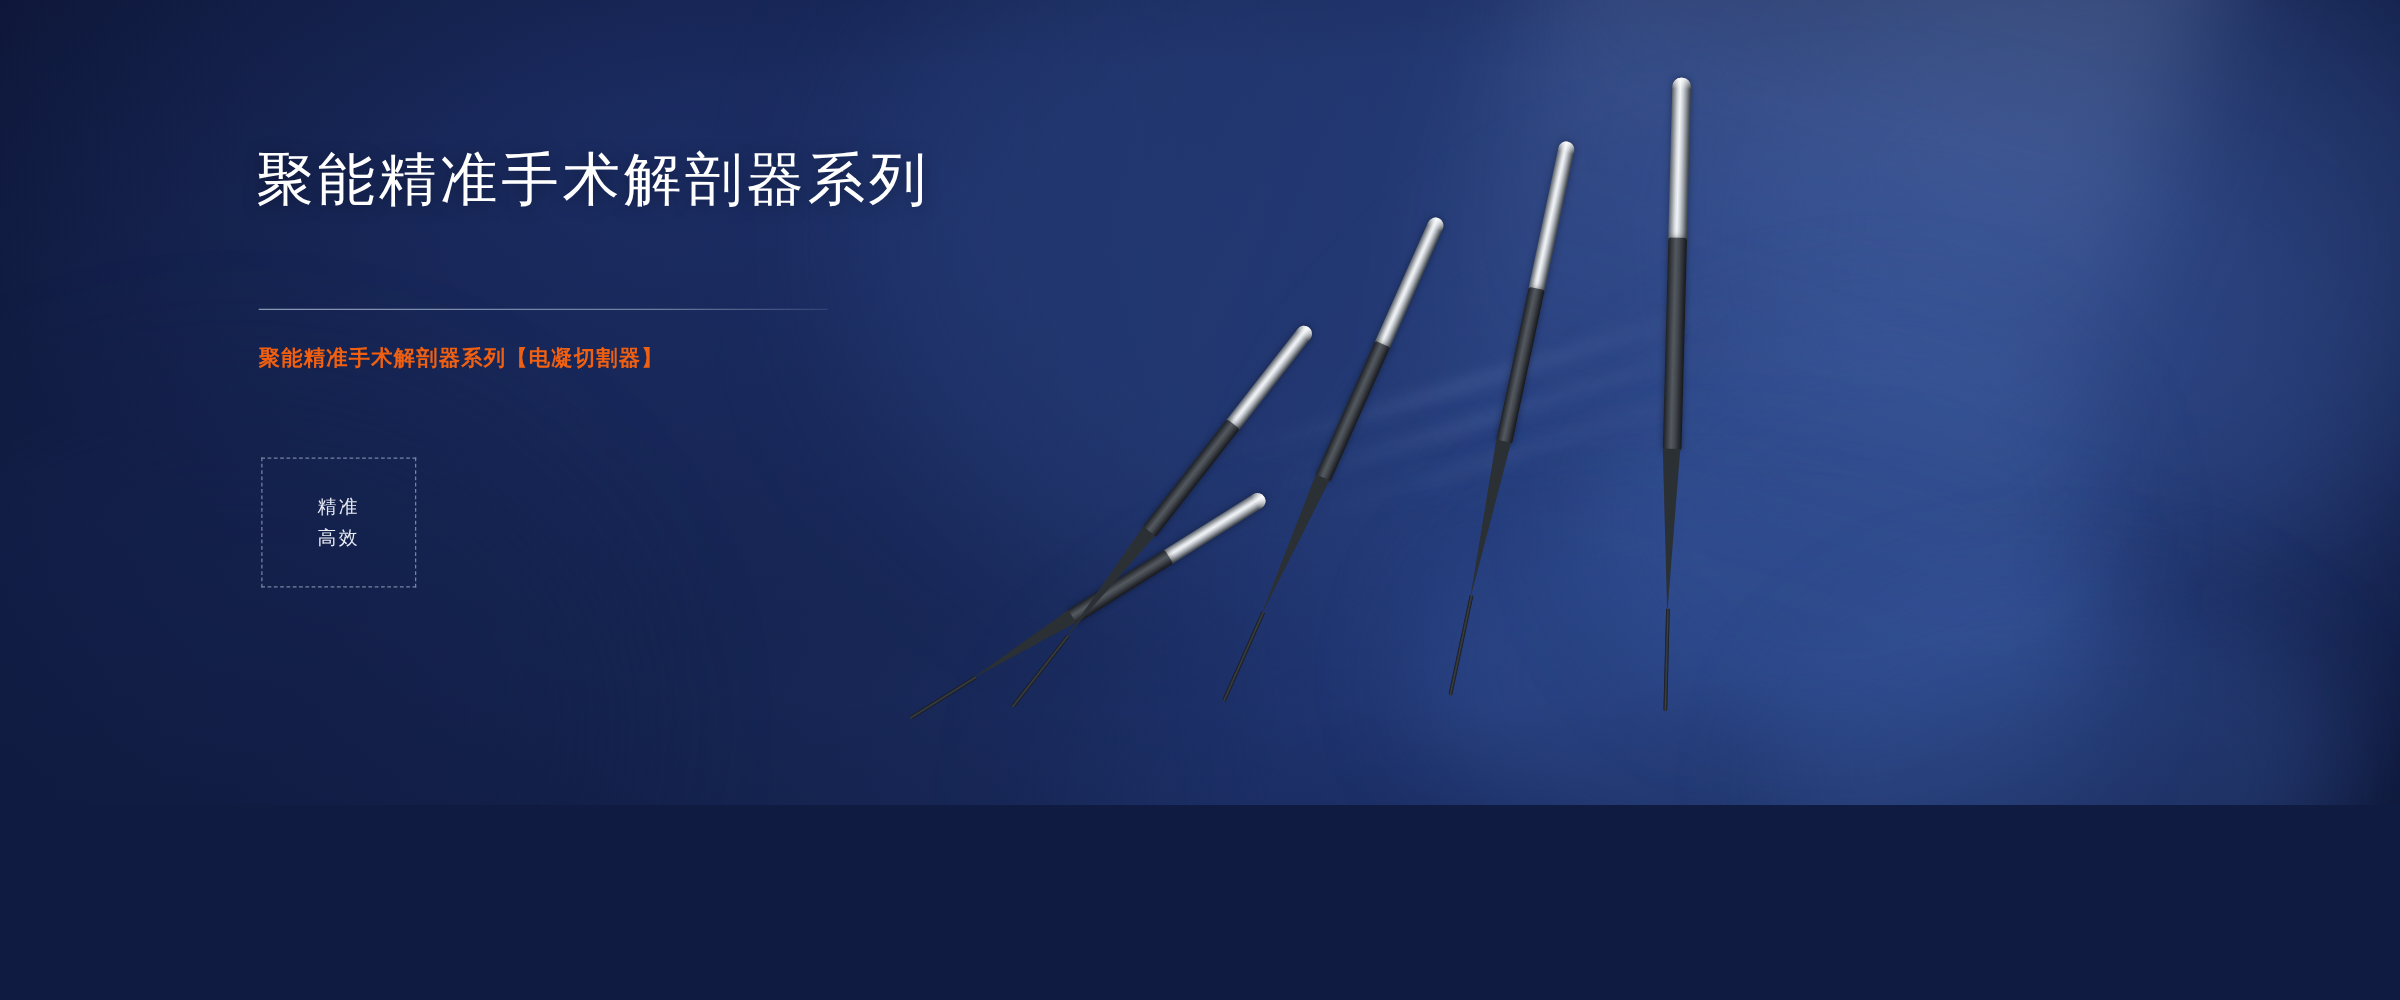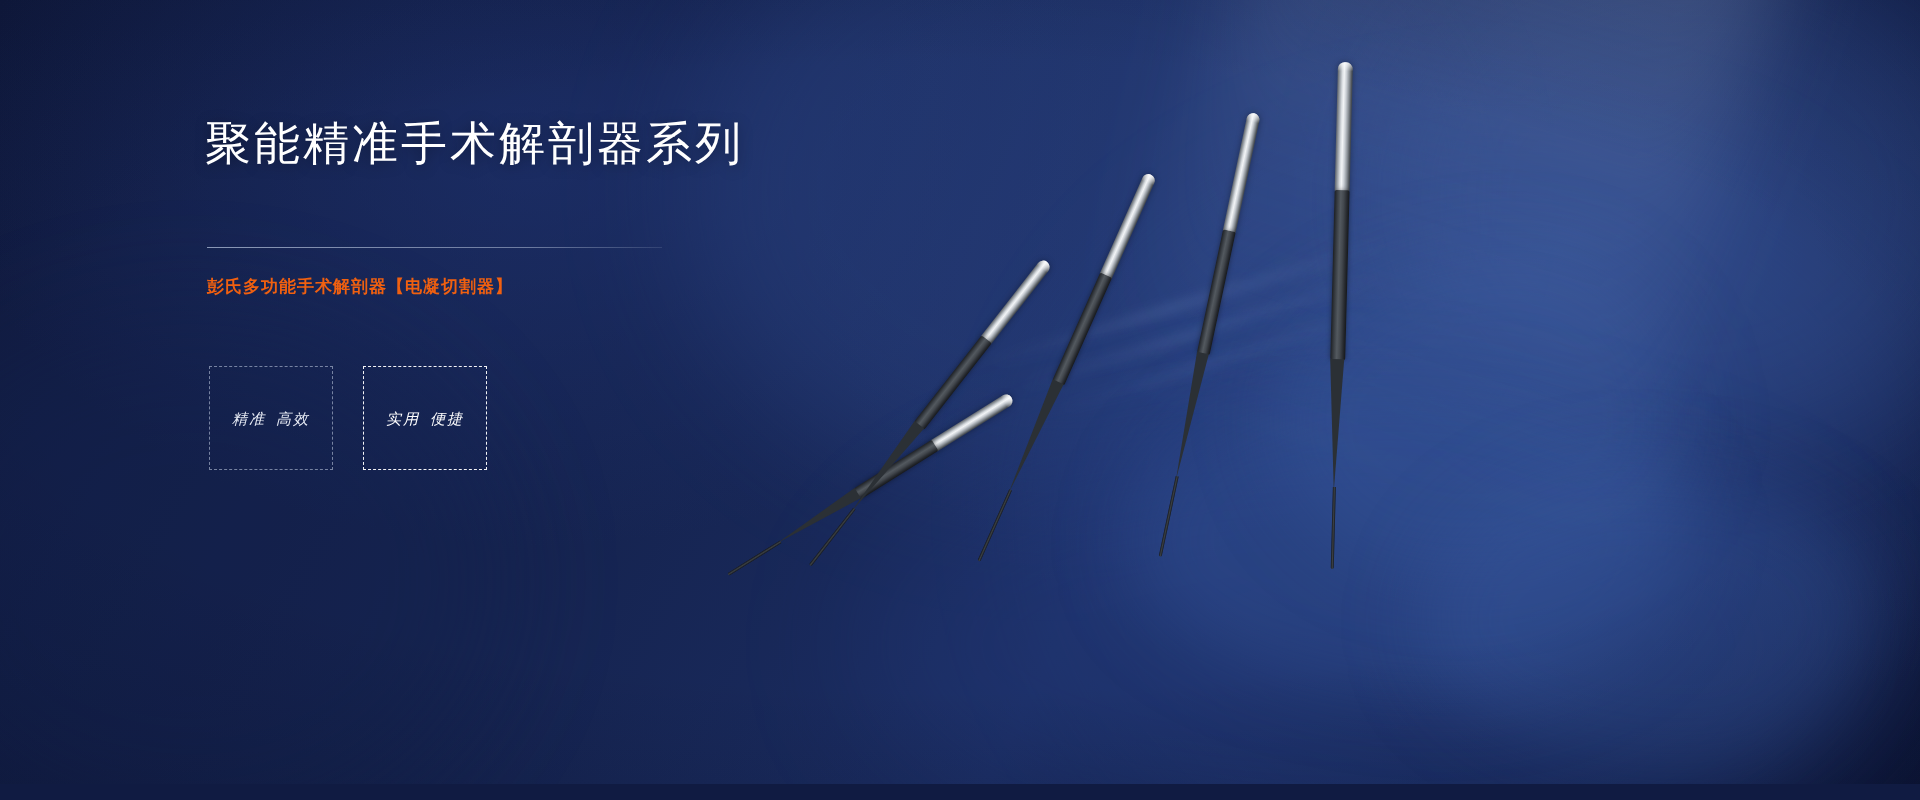--- a/index.html
+++ b/index.html
@@ -2,21 +2,21 @@
 <html><head>
 <meta charset="utf-8">
 <style>
   html,body{margin:0;padding:0;}
   body{
     width:1920px;height:800px;overflow:hidden;
     font-family:"Liberation Sans","DejaVu Sans",sans-serif;
     background:#101b42;
   }
   .banner{
-    position:relative;width:1920px;height:784px;overflow:hidden;
+    position:relative;width:1920px;height:644px;overflow:hidden;
     background:
       radial-gradient(1100px 700px at 82% 30%, rgba(57,88,160,0.55) 0%, rgba(34,56,118,0.20) 45%, rgba(0,0,0,0) 70%),
       radial-gradient(900px 600px at 28% 20%, rgba(33,54,119,0.55) 0%, rgba(16,27,66,0.0) 65%),
       linear-gradient(118deg, #101a3f 0%, #15234f 35%, #1b2d62 60%, #13204a 85%, #0d1536 100%);
   }
   
   .bg-layer{position:absolute;inset:0;pointer-events:none;}
   .blob{position:absolute;border-radius:50%;filter:blur(60px);opacity:.55;}
   .b1{left:680px;top:-120px;width:760px;height:620px;background:rgba(52,82,152,.55);}
   .b2{left:1050px;top:140px;width:900px;height:760px;background:rgba(44,72,142,.50);}
@@ -66,24 +66,23 @@
   .subtitle{
     position:absolute;left:207px;top:278px;
     font-size:17px;line-height:1;letter-spacing:1px;color:#f06010;font-weight:700;
     white-space:nowrap;
   }
   .features{
     position:absolute;left:209px;top:366px;display:flex;gap:30px;
   }
   .feature-box{
     width:122px;height:102px;
-    display:flex;flex-direction:row;align-items:center;justify-content:center;
+    display:flex;flex-direction:column;align-items:center;justify-content:center;
     gap:10px;
     border:1px dashed rgba(186,197,219,.60);
-    font-style:italic;
   }
   .feature-box.bright{border-color:rgba(255,255,255,.95);}
   .feature-line{
     font-size:15px;line-height:1;letter-spacing:2px;color:#e9edf6;font-weight:400;
   }
   .feature-box.bright .feature-line{color:#ffffff;}
 
   
   .instruments{position:absolute;left:930px;top:0;width:990px;height:800px;z-index:5;}
   .tool{position:absolute;transform-origin:top center;}
@@ -164,31 +163,27 @@
 
   <div class="vig"></div>
 
   <div class="content">
 
     <div class="title-cn">聚能精准手术解剖器系列</div>
 
 
     <div class="divider"></div>
 
-    <div class="subtitle">彭氏多功能手术解剖器【电凝切割器】</div>
+    <div class="subtitle">聚能精准手术解剖器系列【电凝切割器】</div>
 
     <div class="features">
 
       <div class="feature-box">
         <span class="feature-line">精准</span>
         <span class="feature-line">高效</span>
       </div>
 
-      <div class="feature-box bright">
-        <span class="feature-line">实用</span>
-        <span class="feature-line">便捷</span>
-      </div>
 
 
     </div>
   </div>
 
 </div>
 
 </body></html>

